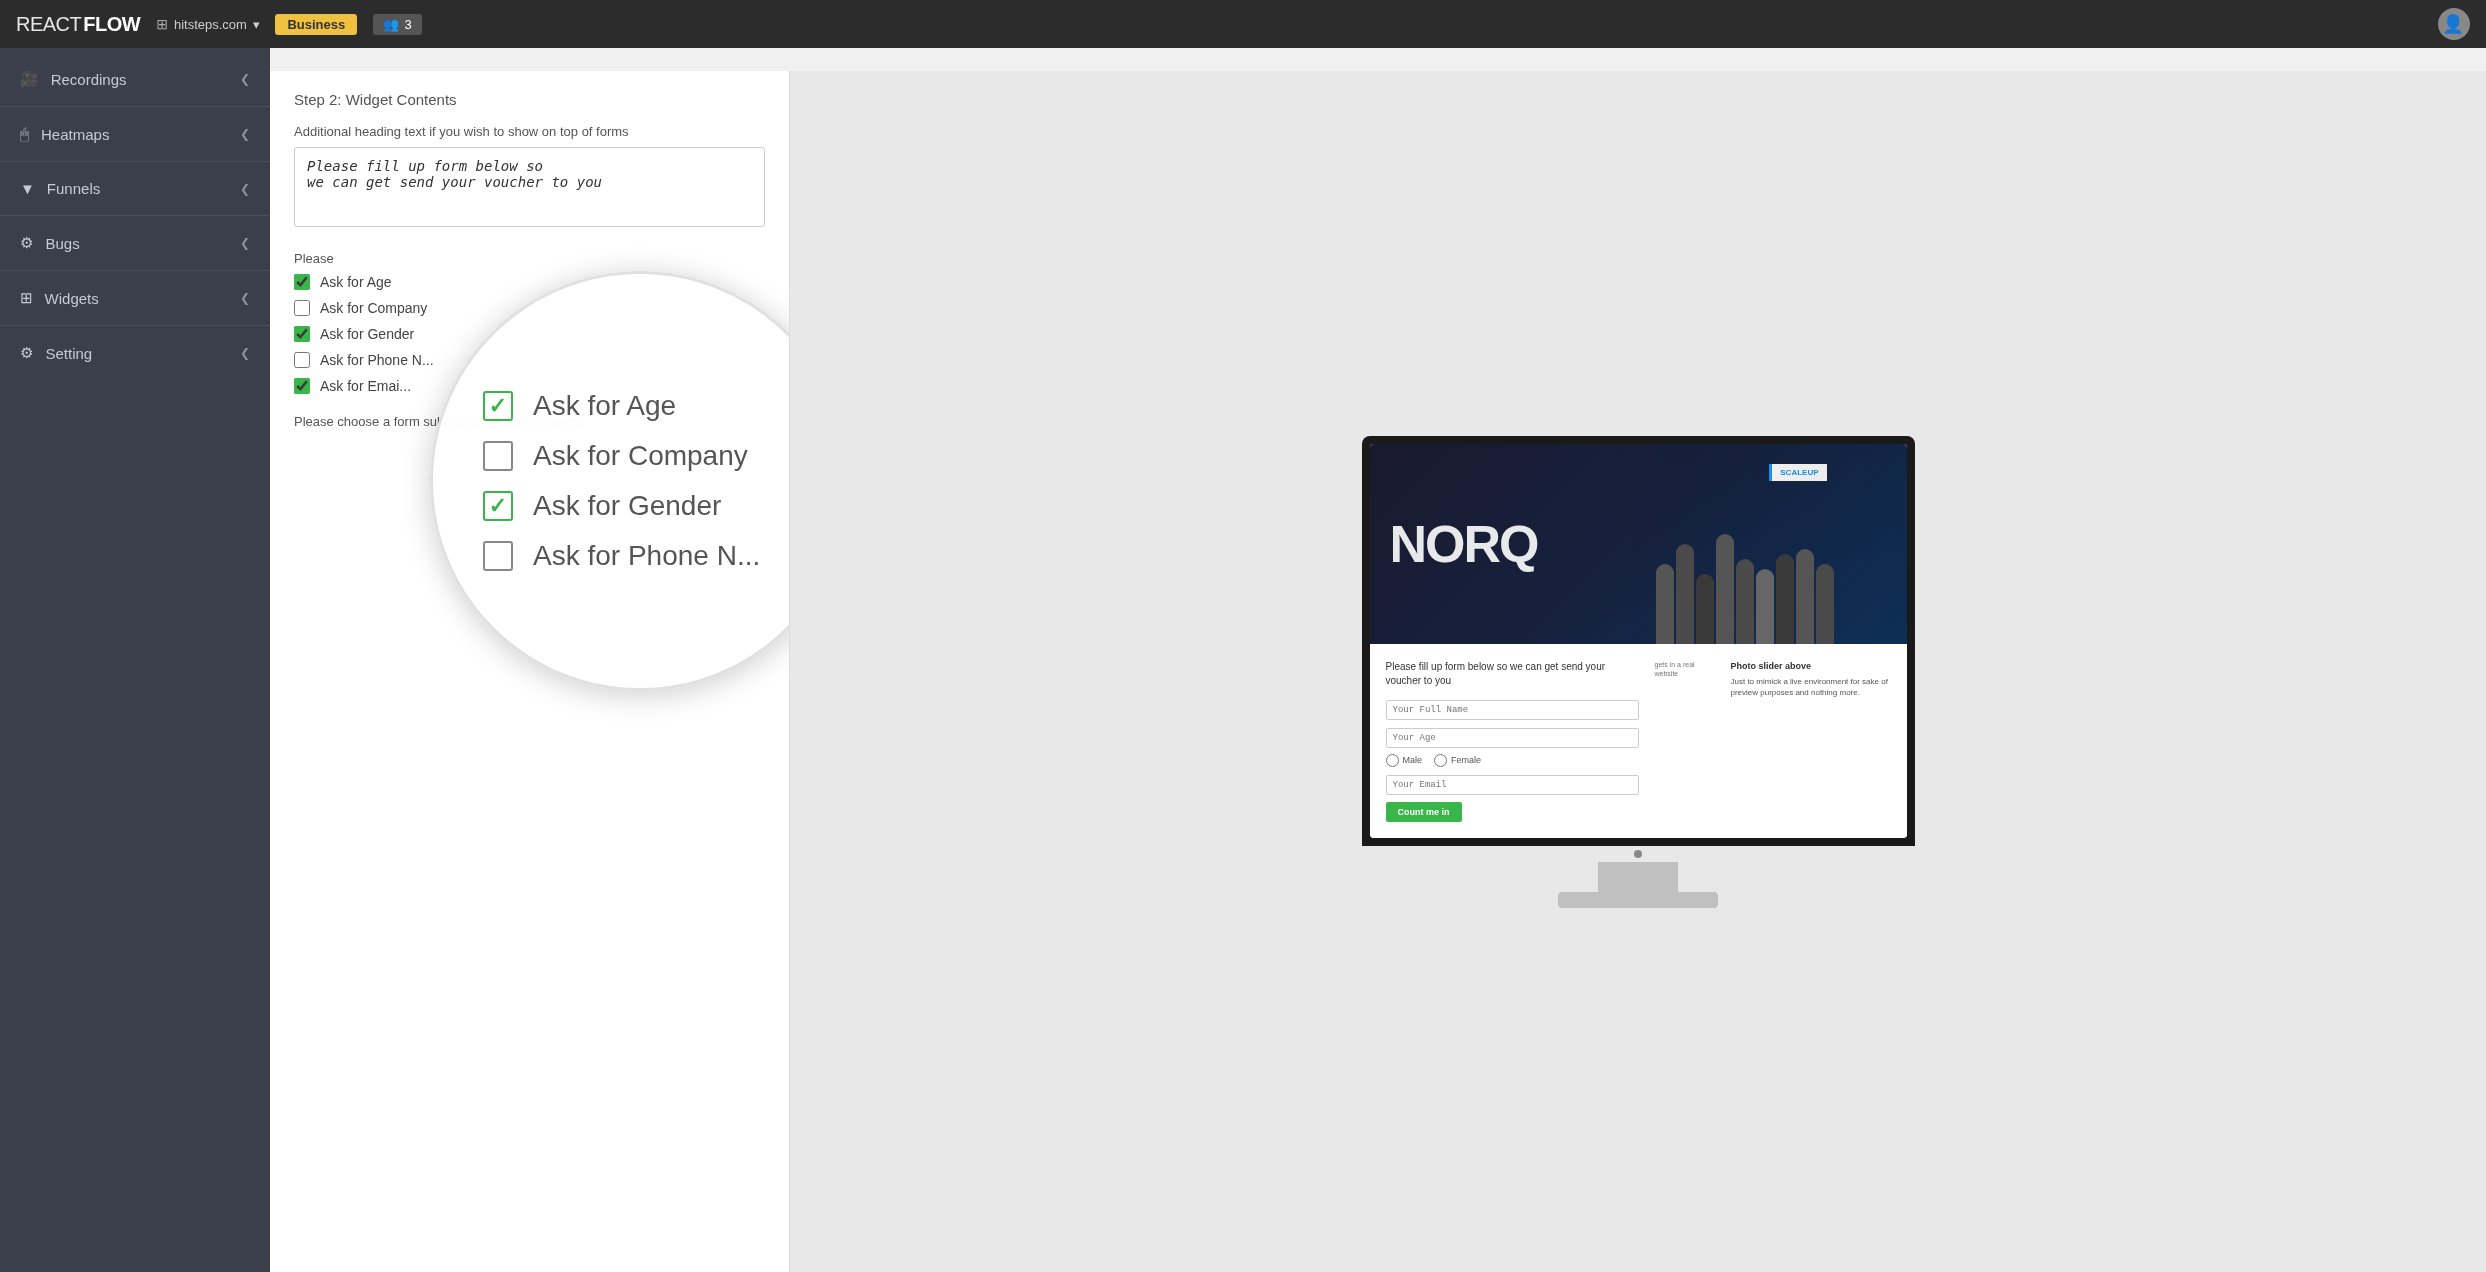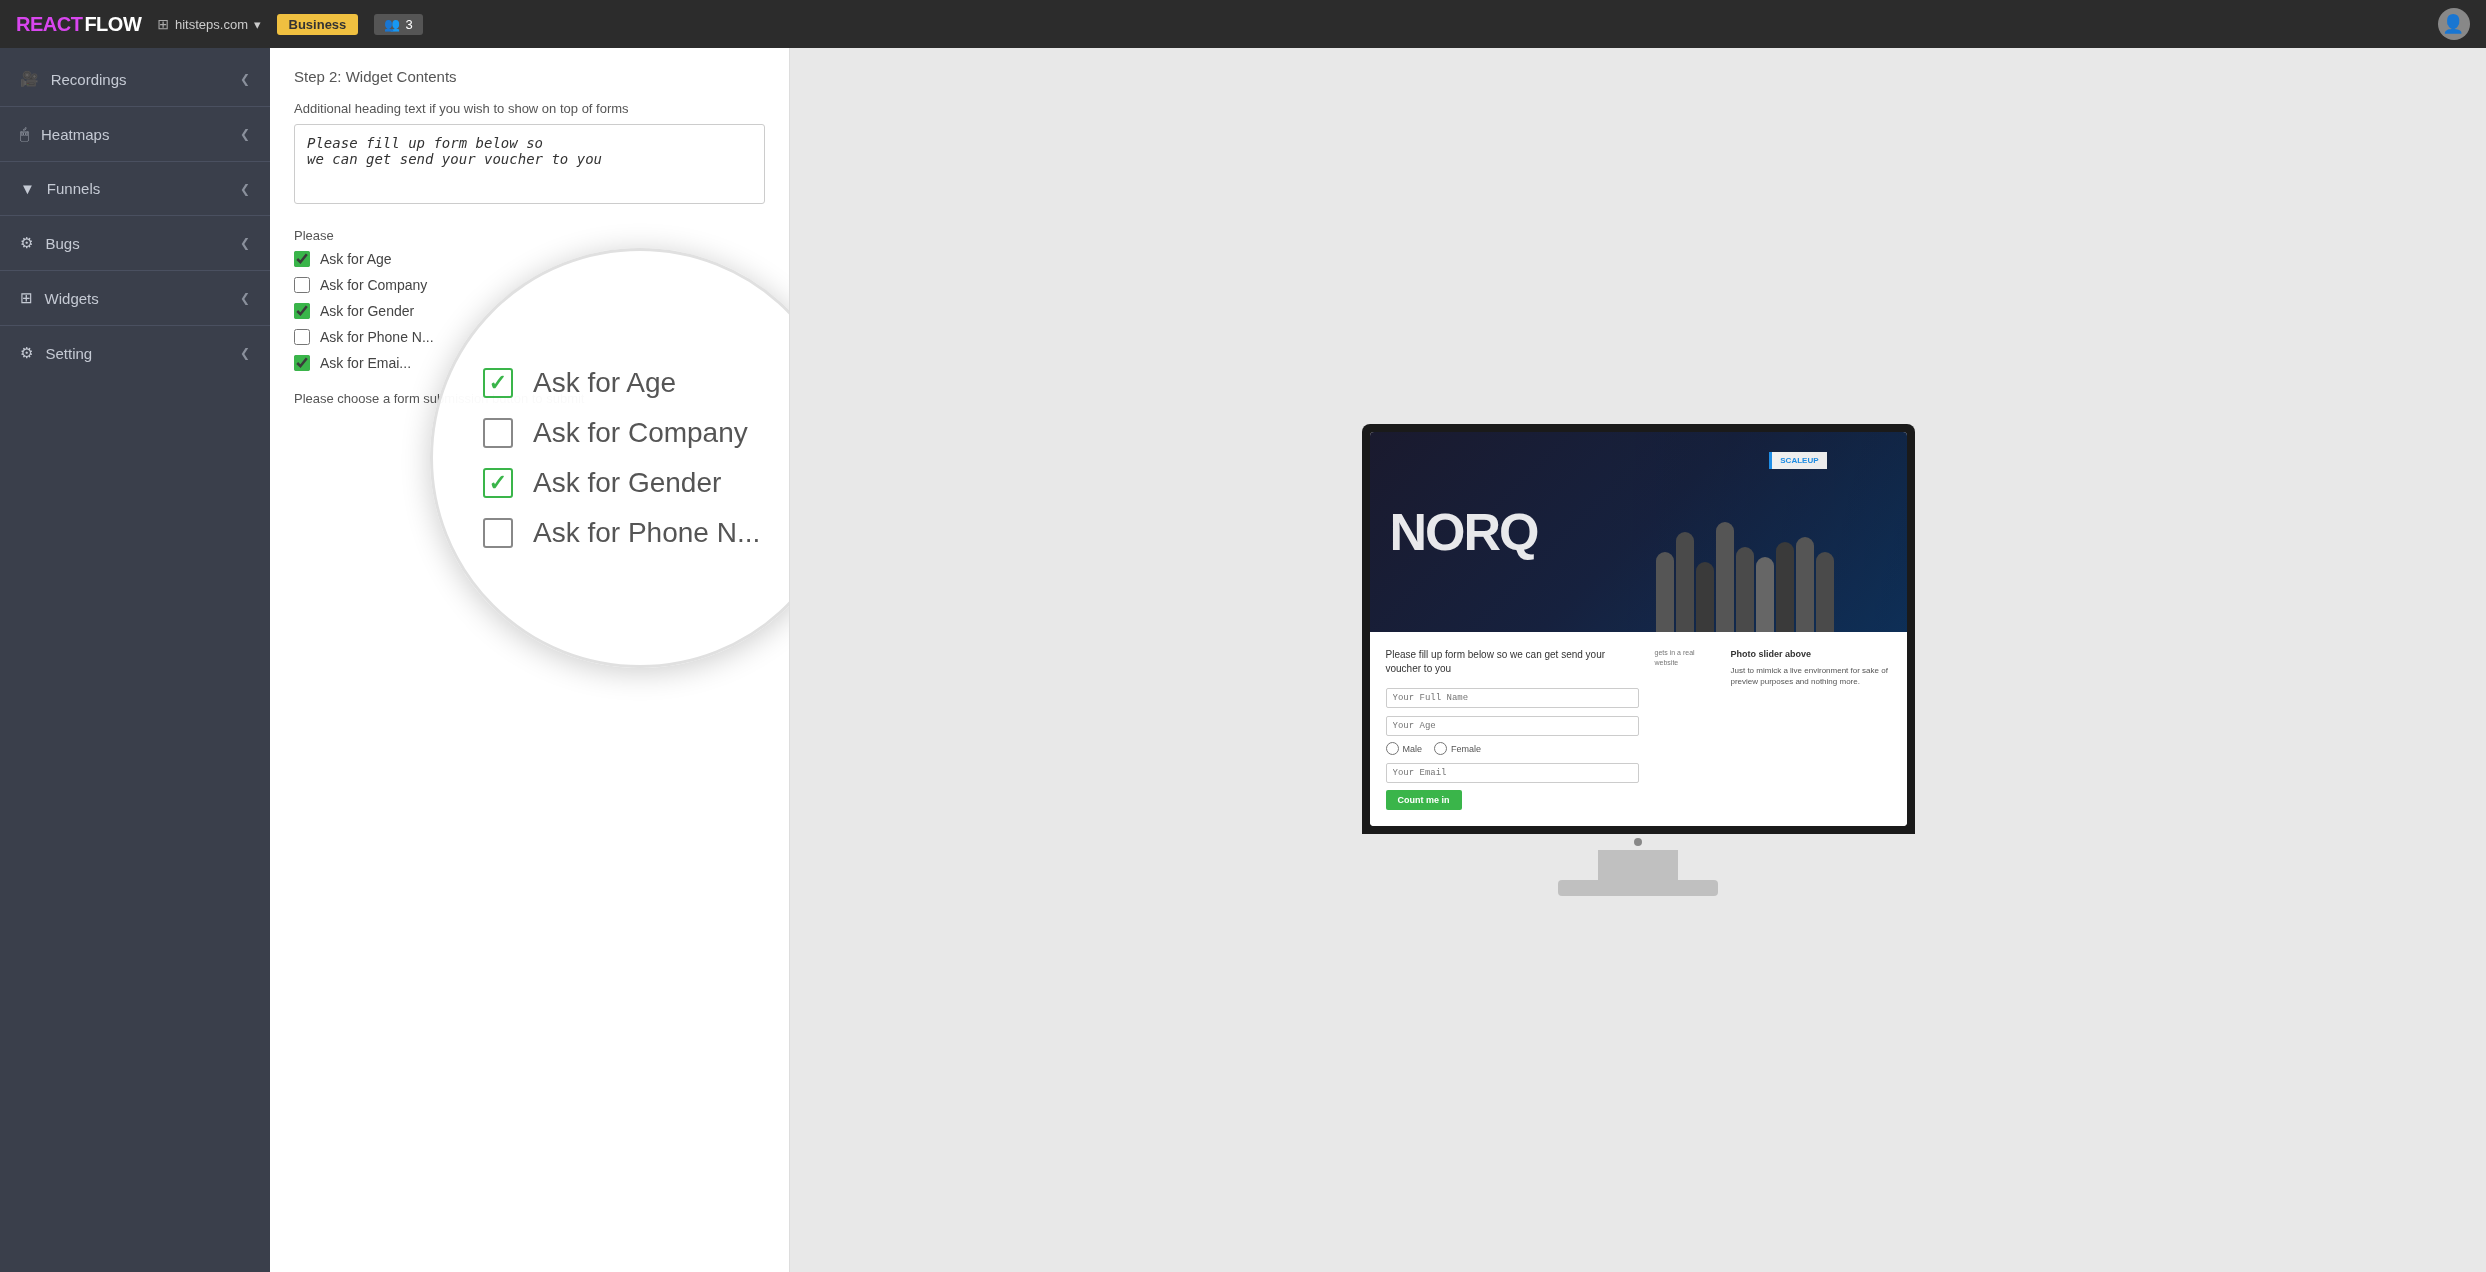--- a/index.html
+++ b/index.html
@@ -5,21 +5,21 @@
     * { margin: 0; padding: 0; box-sizing: border-box; }
     body { font-family: -apple-system, BlinkMacSystemFont, 'Segoe UI', sans-serif; background: #f0f0f0; display: flex; height: 100vh; overflow: hidden; }
 
     
     .topnav {
       position: fixed; top: 0; left: 0; right: 0; height: 48px;
       background: #2c2c2c; display: flex; align-items: center;
       padding: 0 16px; z-index: 100; gap: 16px;
     }
     .logo { display: flex; align-items: center; gap: 2px; }
-    .logo-react { color: #d946ef; font-weight: 700; font-size: 20px; letter-spacing: -0.5px; }
+    .logo-react { color: #e5e5e5; font-weight: 400; font-size: 20px; letter-spacing: -0.5px; }
     .logo-flow { color: #fff; font-weight: 900; font-size: 20px; letter-spacing: -0.5px; }
     .site-selector {
       display: flex; align-items: center; gap: 6px;
       color: #ccc; font-size: 13px; cursor: pointer;
     }
     .site-icon { color: #aaa; font-size: 14px; }
     .business-badge {
       background: #f0c040; color: #333; font-weight: 700;
       font-size: 13px; padding: 3px 12px; border-radius: 3px;
     }
@@ -44,21 +44,21 @@
       display: flex; align-items: center; padding: 14px 20px;
       color: #c5cad4; font-size: 15px; cursor: pointer; gap: 12px;
       justify-content: space-between;
     }
     .sidebar-item-left { display: flex; align-items: center; gap: 12px; }
     .sidebar-chevron { color: #8a909c; font-size: 12px; }
     .sidebar-divider { border-top: 1px solid #4a5060; margin: 4px 0; }
 
     
     .main-content {
-      margin-left: 270px; margin-top: 48px; flex: 1;
+      margin-left: 270px; margin-top: 71px; flex: 1;
       display: flex; overflow: hidden; position: relative;
     }
 
     
     .form-editor {
       width: 520px; background: #fff; overflow-y: auto;
       padding: 20px 24px; border-right: 1px solid #ddd;
       position: relative;
     }
     .step-title { font-size: 15px; color: #555; margin-bottom: 16px; font-weight: 500; }

